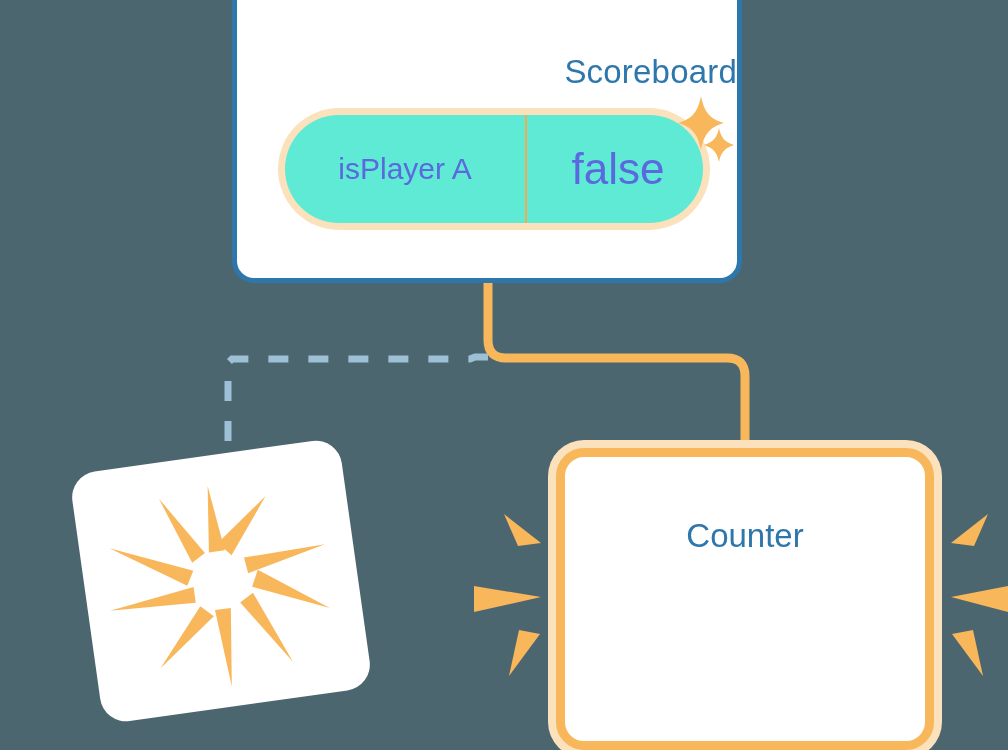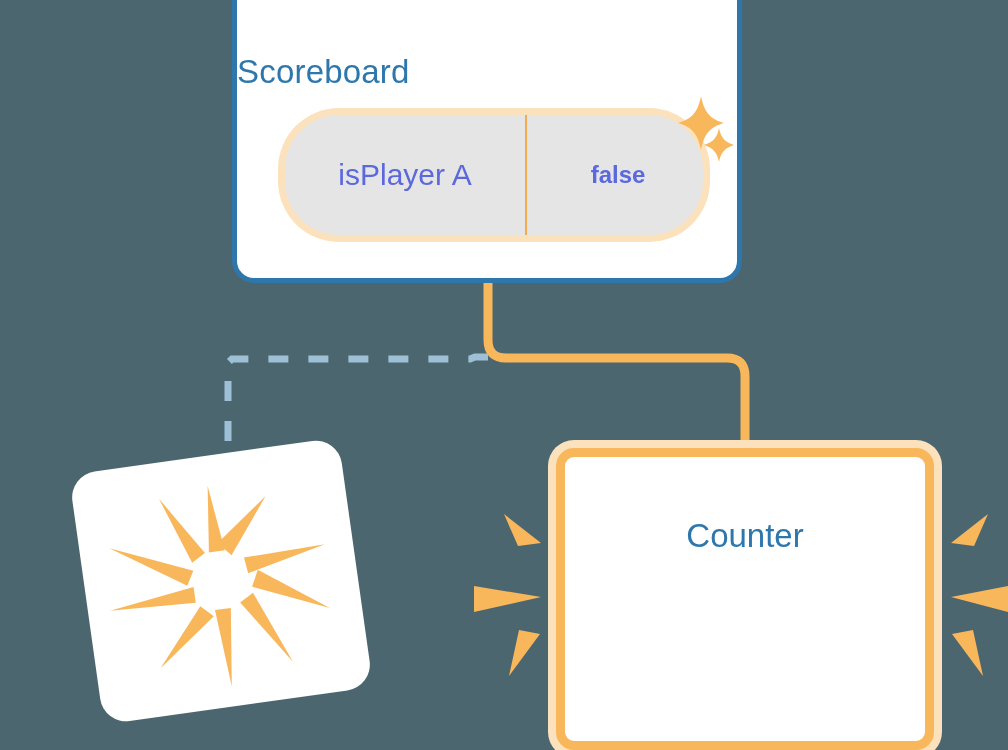--- a/index.html
+++ b/index.html
@@ -35,36 +35,36 @@
     background: #ffffff;
     border: 5px solid #2e77ad;
     border-radius: 22px;
     box-sizing: border-box;
   }
   #scoreboard-title {
     position: absolute;
     left: 0;
     right: 0;
     top: 70px;
-    text-align: left;
+    text-align: right;
     color: #2e77ad;
     font-size: 33px;
     font-weight: 400;
     letter-spacing: 0.2px;
   }
 
   
   #scoreboard-pill {
     position: absolute;
     left: 48px;
     top: 132px;
     width: 418px;
-    height: 120px;
+    height: 108px;
     border-radius: 54px;
-    background: #e5e5e5;
+    background: #5eead4;
     border: 6px solid #f8b košt;
     box-sizing: border-box;
   }
   #scoreboard-pill {
     border-color: #f9b75b;
     box-shadow: 0 0 0 7px #fbe2bc;
     display: flex;
     align-items: stretch;
     overflow: hidden;
   }
@@ -81,35 +81,35 @@
     width: 2px;
     background: #f3ab4e;
     align-self: stretch;
   }
   #scoreboard-pill .cell-val {
     flex: 1 1 auto;
     display: flex;
     align-items: center;
     justify-content: center;
     color: #5b68de;
-    font-size: 24px;
-    font-weight: 700;
+    font-size: 44px;
+    font-weight: 400;
     margin-left: 6px;
   }
 
   
   #counter-card {
     position: absolute;
     left: 556px;
     top: 448px;
     width: 378px;
     height: 302px;
     background: #ffffff;
     border: 9px solid #f9b75b;
-    border-radius: 18px;
+    border-radius: 28px;
     box-sizing: border-box;
     box-shadow: 0 0 0 8px #fbe2bc;
   }
   #counter-title {
     position: absolute;
     left: 0;
     right: 0;
     top: 60px;
     text-align: center;
     color: #2e77ad;

